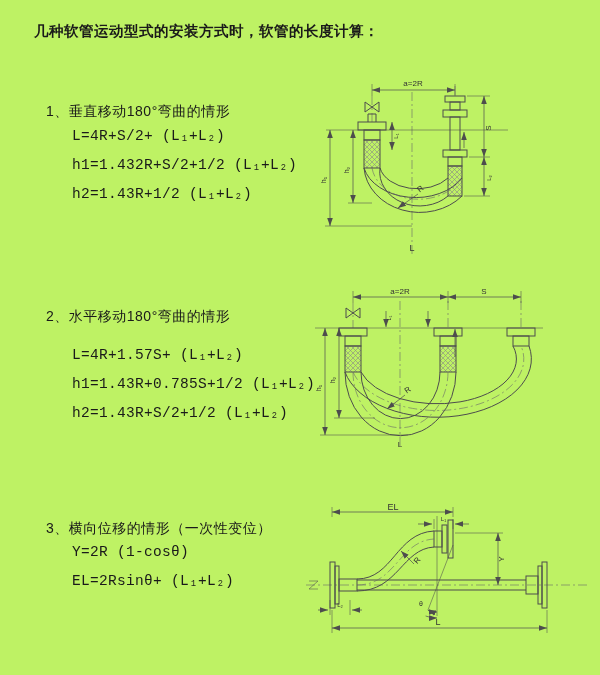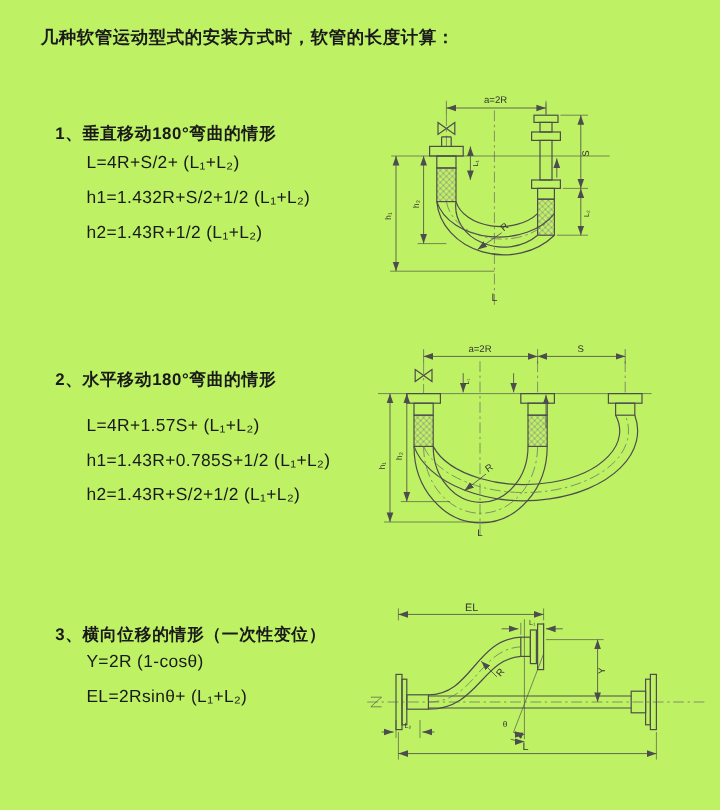--- a/index.html
+++ b/index.html
@@ -1,21 +1,21 @@
 <!DOCTYPE html>
 <html><head>
 <meta charset="utf-8">
 <style>
   html,body{margin:0;padding:0;background:#e8e8e8;}
   .page{position:relative;width:600px;height:675px;background:#bef264;overflow:hidden;
         font-family:"Liberation Sans","DejaVu Sans",sans-serif;color:#1a1a1a;}
   .title{position:absolute;left:34px;top:22px;font-size:14.5px;font-weight:bold;letter-spacing:.5px;}
-  .sec-heading{position:absolute;font-size:14px;font-weight:bold;letter-spacing:.5px;}
+  .sec-heading{position:absolute;font-size:14px;font-weight:normal;letter-spacing:.5px;}
   .formulas{position:absolute;font-size:14.5px;line-height:29px;letter-spacing:.3px;}
-  .formulas div{white-space:pre;}
+  .formulas div{white-space:pre;font-family:Liberation Mono, monospace;}
   .diag{position:absolute;}
   svg text{font-family:"Liberation Sans","DejaVu Sans",sans-serif;fill:#333;}
   .obj{stroke:#4d4d4d;stroke-width:1;fill:none;}
   .dim{stroke:#4d4d4d;stroke-width:.7;fill:none;}
   .cl{stroke:#6a6a6a;stroke-width:.6;fill:none;stroke-dasharray:9 3 2 3;}
   .ext{stroke:#4d4d4d;stroke-width:.55;fill:none;}
 </style>
 </head>
 <body>
 

